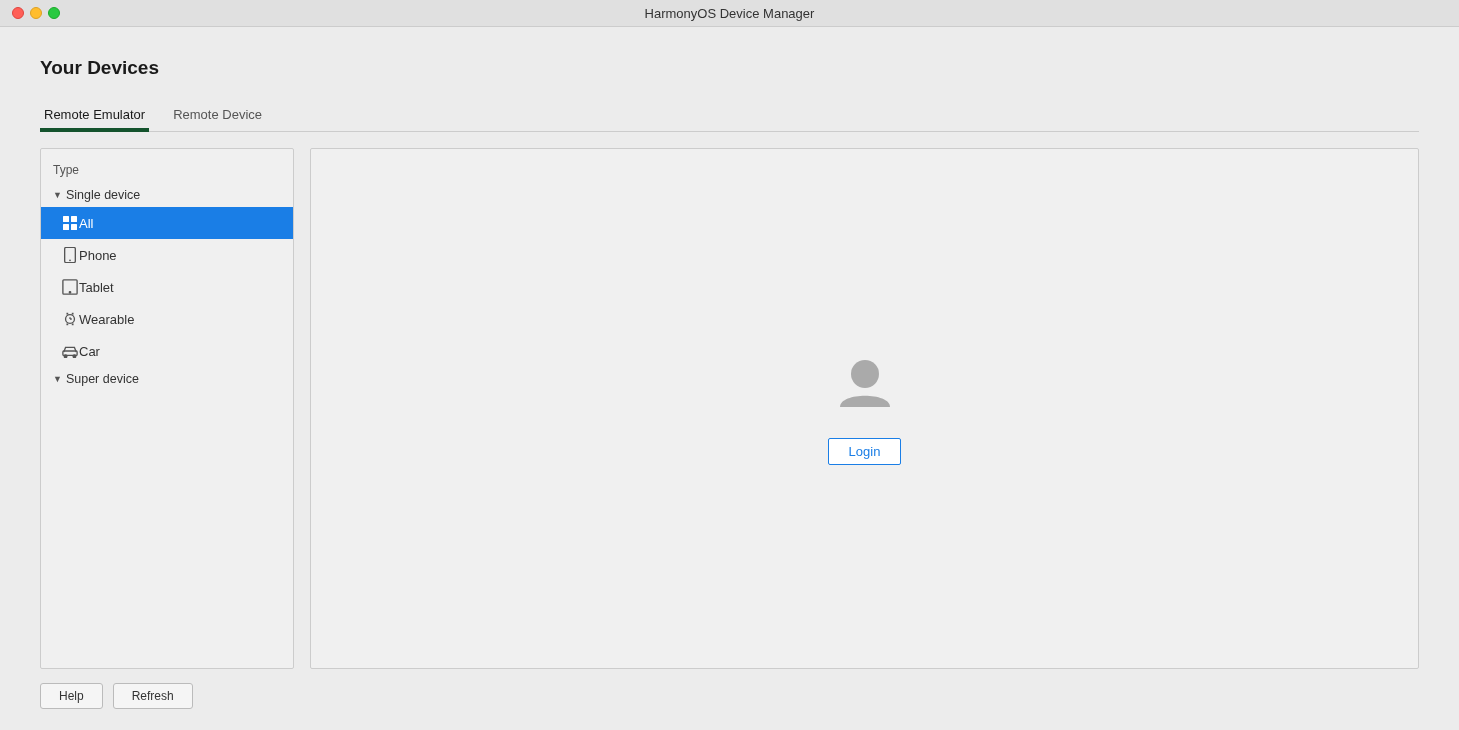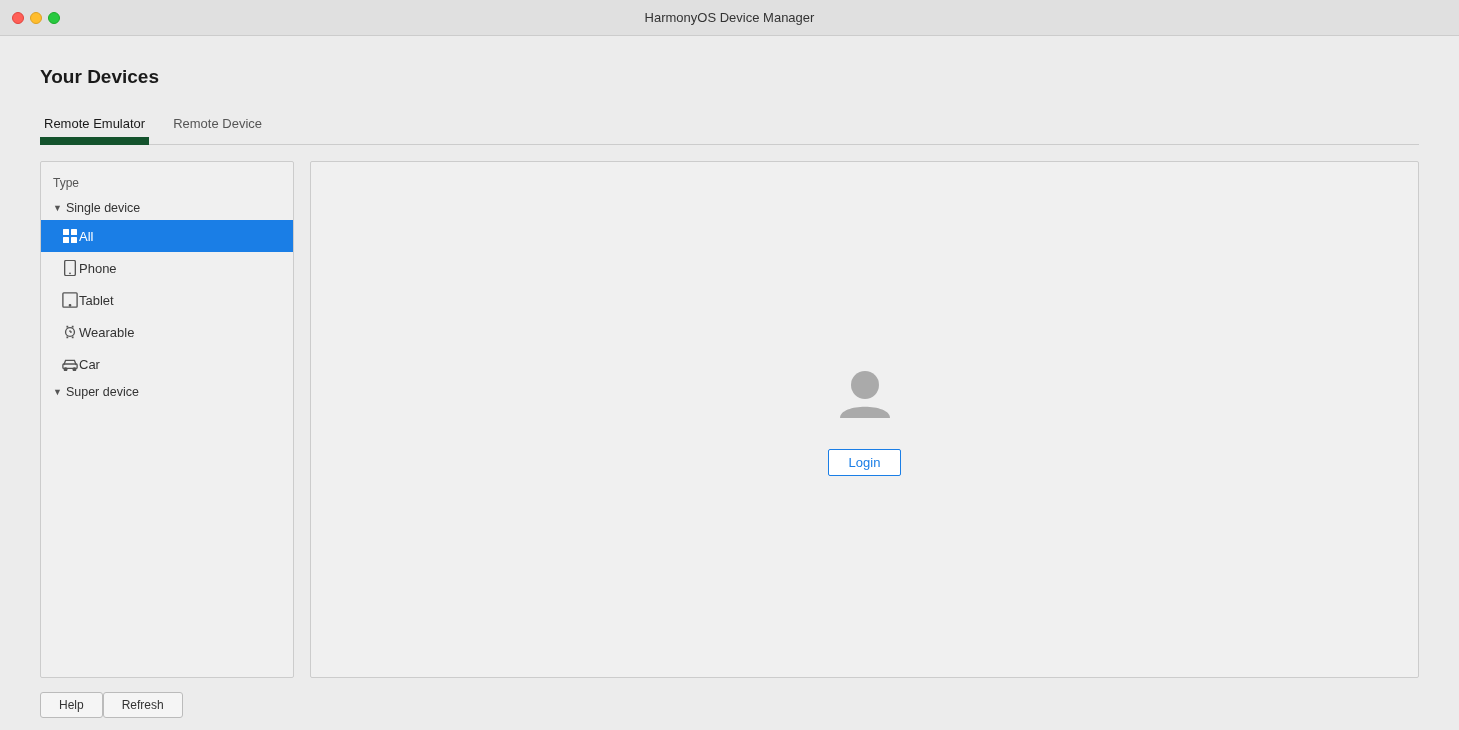--- a/index.html
+++ b/index.html
@@ -12,21 +12,21 @@
       font-family: -apple-system, BlinkMacSystemFont, 'Helvetica Neue', Arial, sans-serif;
       background: #ececec;
       width: 1459px;
       height: 730px;
       overflow: hidden;
       font-size: 13px;
     }
 
     
     .title-bar {
-      height: 36px;
+      height: 27px;
       background: #e0e0e0;
       display: flex;
       align-items: center;
       justify-content: center;
       position: relative;
       border-bottom: 1px solid #ccc;
     }
 
     .title-bar-title {
       font-size: 13px;
@@ -90,21 +90,21 @@
       margin-right: 20px;
       font-size: 13px;
       cursor: pointer;
       color: #555;
       border-bottom: 2px solid transparent;
       margin-bottom: -1px;
     }
 
     .tab.active {
       color: #1a1a1a;
-      border-bottom: 8px solid #14532d;
+      border-bottom: 4px solid #14532d;
       font-weight: 500;
     }
 
     
     .body-area {
       display: flex;
       flex: 1;
       gap: 0;
       min-height: 0;
     }
@@ -200,20 +200,21 @@
       border: 1px solid #1a7ee6;
       color: #1a7ee6;
       font-size: 13px;
       cursor: pointer;
       border-radius: 2px;
     }
 
     
     .footer {
       display: flex;
+      gap: 10px;
       margin-top: 14px;
     }
 
     .footer-button {
       padding: 5px 18px;
       background: #f5f5f5;
       border: 1px solid #bbb;
       font-size: 12px;
       cursor: pointer;
       border-radius: 3px;

